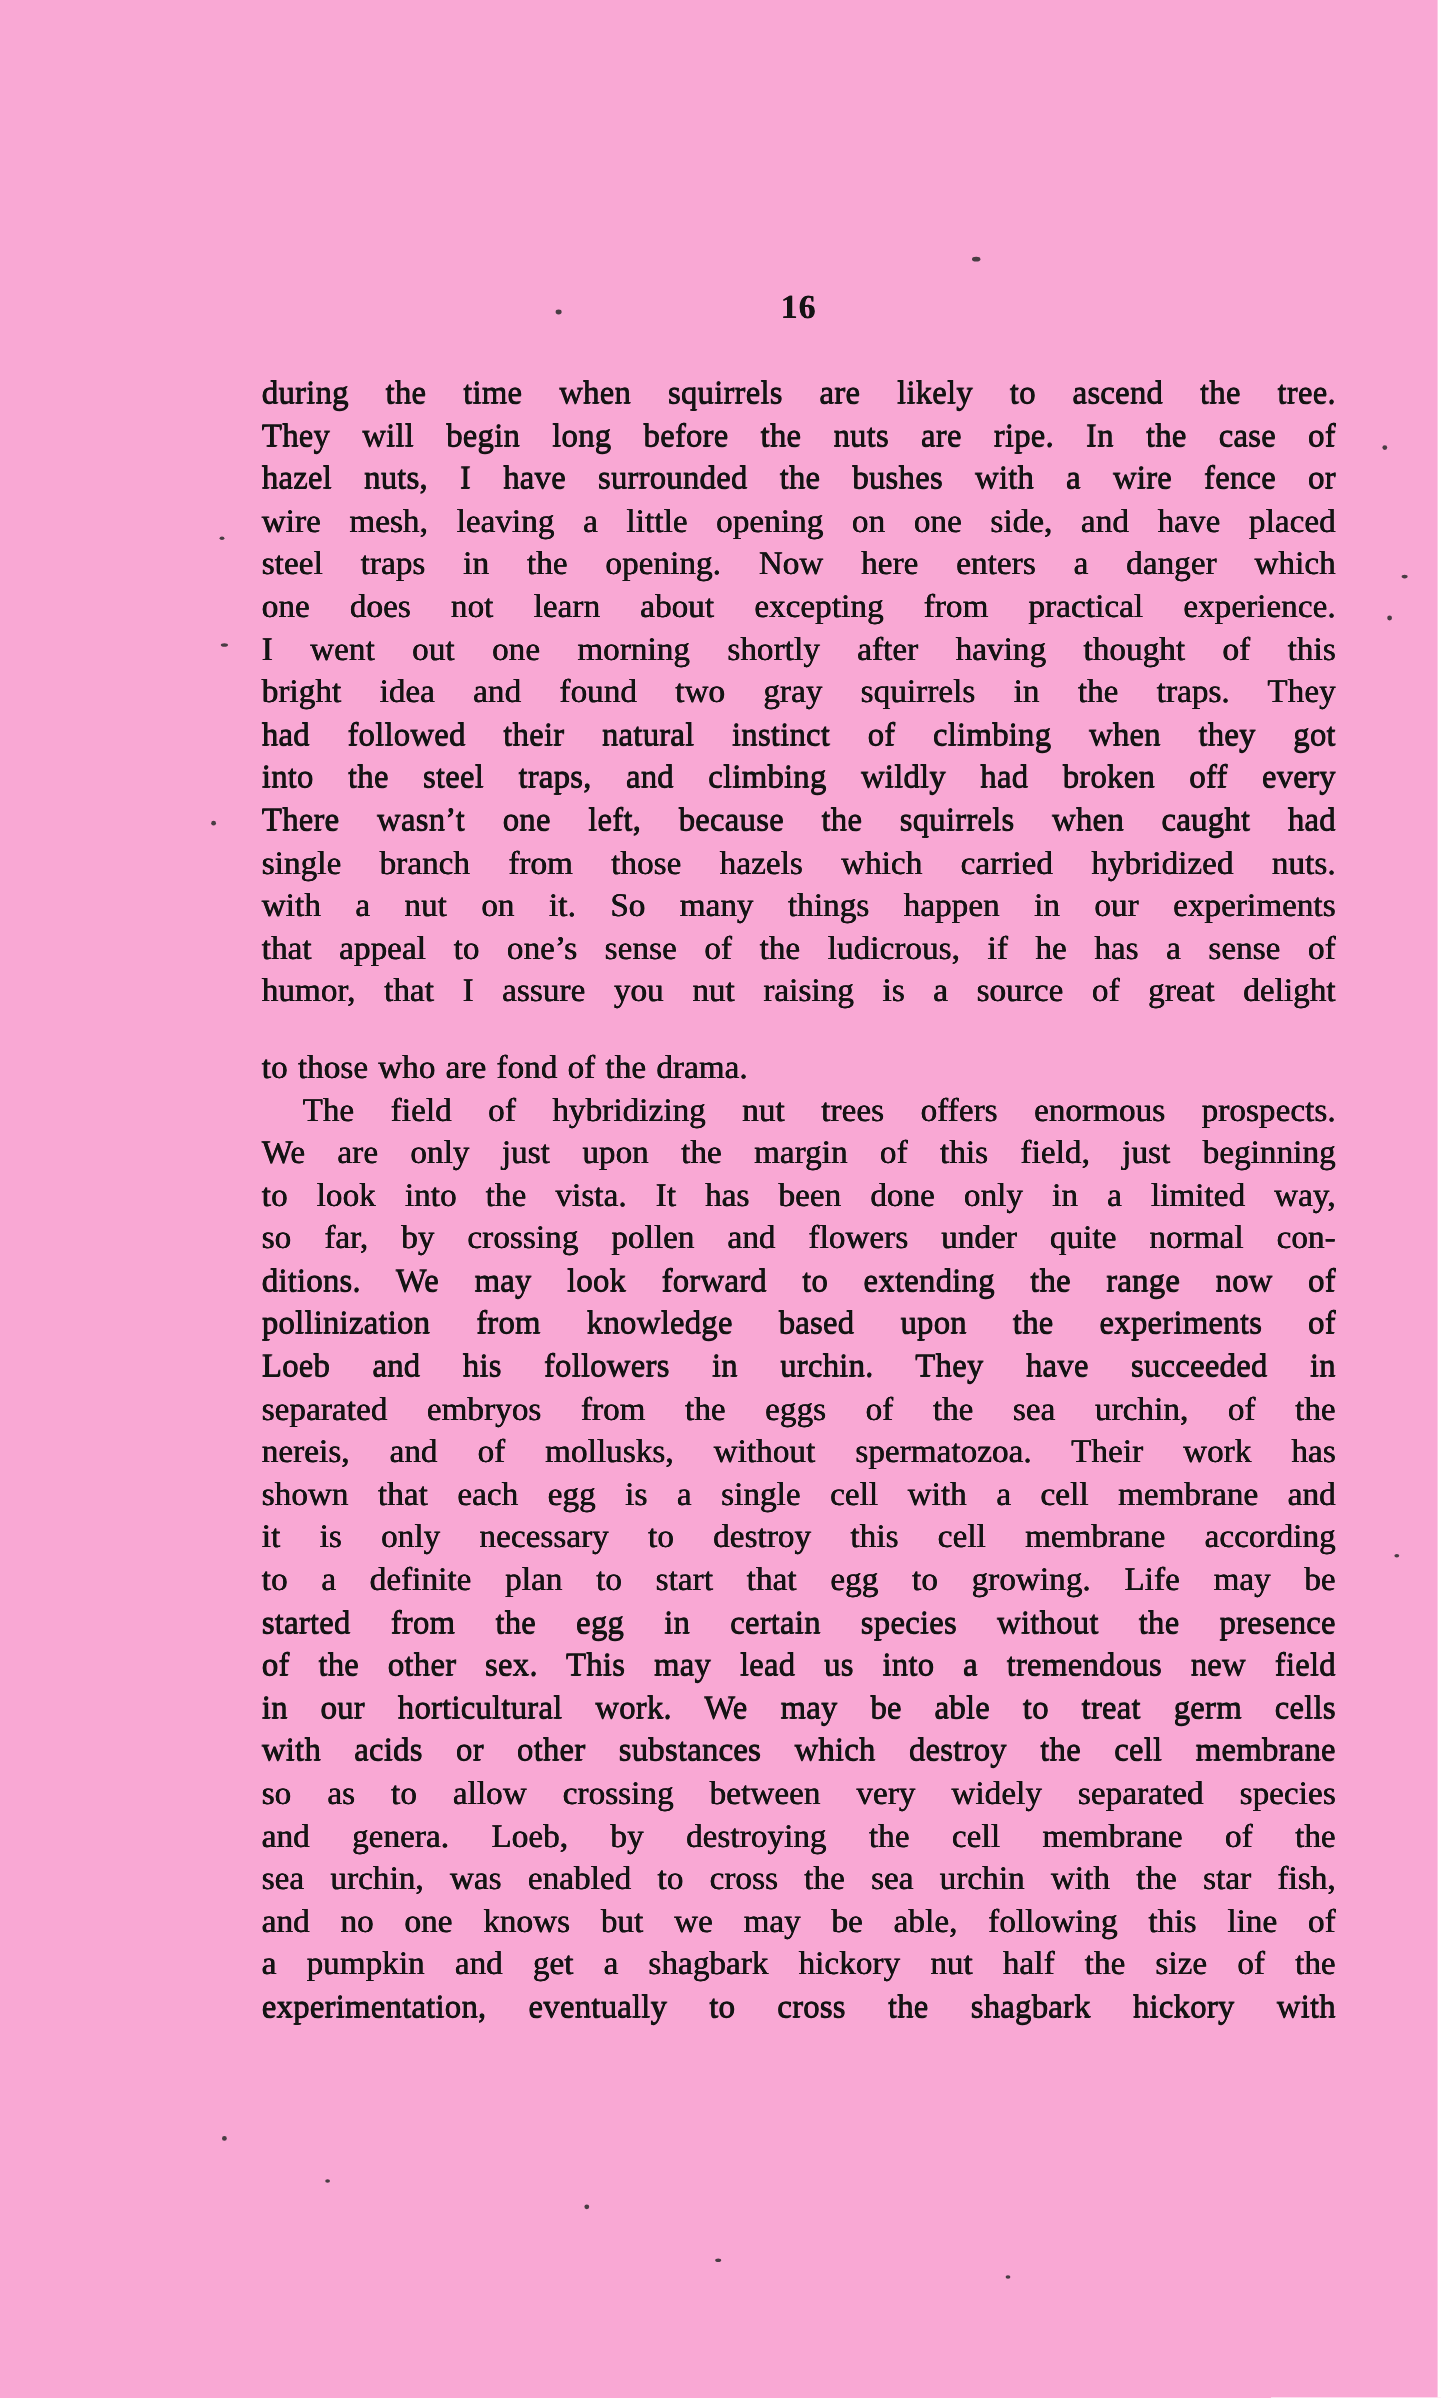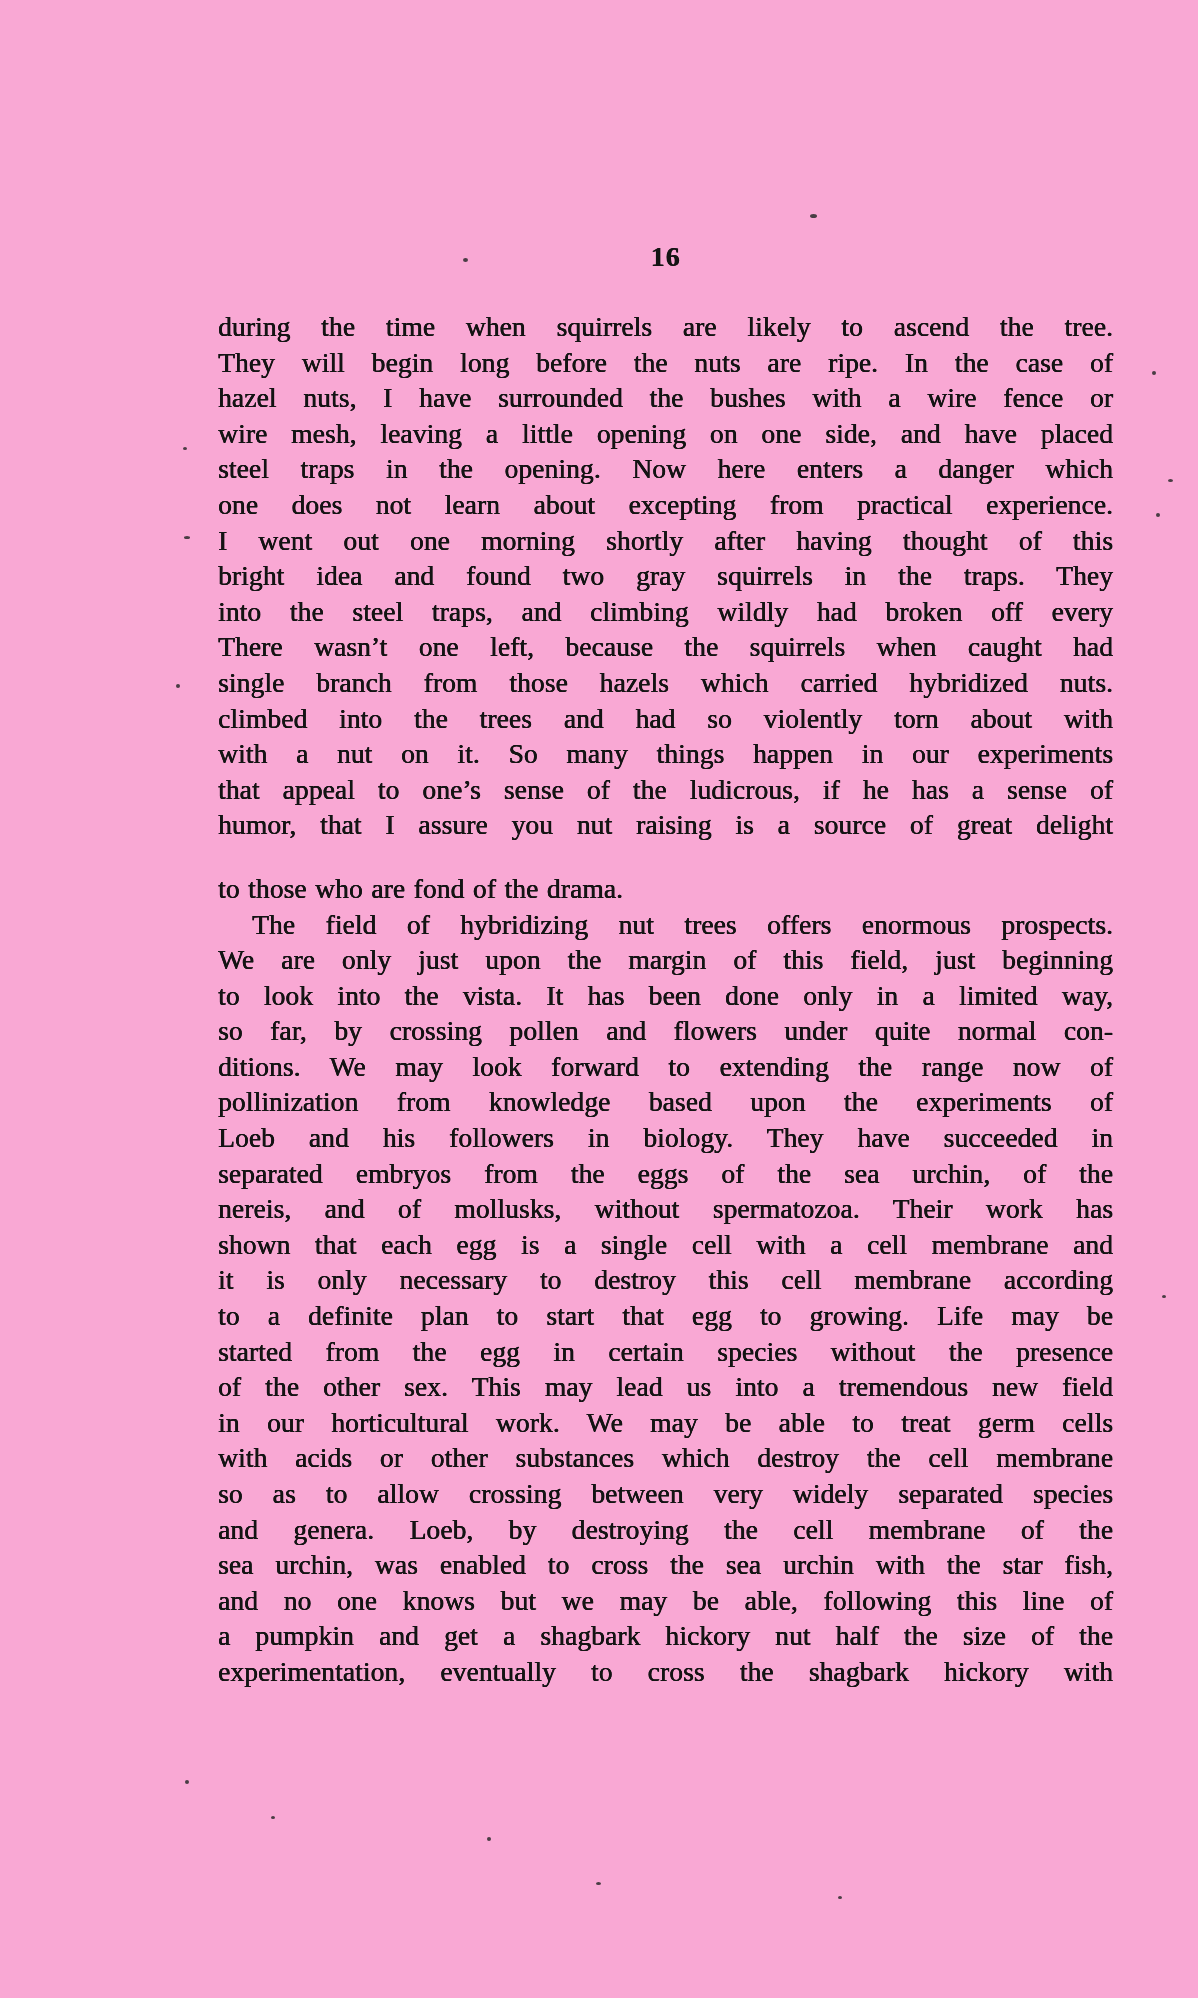--- a/index.html
+++ b/index.html
@@ -65,35 +65,35 @@
   <div class="page-number">16</div>
   <div class="text-block">
       <div class="line">during the time when squirrels are likely to ascend the tree.</div>
       <div class="line">They will begin long before the nuts are ripe.  In the case of</div>
       <div class="line">hazel nuts, I have surrounded the bushes with a wire fence or</div>
       <div class="line">wire mesh, leaving a little opening on one side, and have placed</div>
       <div class="line">steel traps in the opening.  Now here enters a danger which</div>
       <div class="line">one does not learn about excepting from practical experience.</div>
       <div class="line">I went out one morning shortly after having thought of this</div>
       <div class="line">bright idea and found two gray squirrels in the traps.  They</div>
+      <div class="line">had followed their natural instinct of climbing when they got</div>
       <div class="line">into the steel traps, and climbing wildly had broken off every</div>
       <div class="line">There wasn’t one left, because the squirrels when caught had</div>
       <div class="line">single branch from those hazels which carried hybridized nuts.</div>
-      <div class="line">climbed into the trees and had so violently torn about with</div>
       <div class="line">with a nut on it.  So many things happen in our experiments</div>
       <div class="line">that appeal to one’s sense of the ludicrous, if he has a sense of</div>
       <div class="line">humor, that I assure you nut raising is a source of great delight</div>
       <div class="line no-just">to those who are fond of the drama.</div>
       <div class="line indent">The field of hybridizing nut trees offers enormous prospects.</div>
       <div class="line">We are only just upon the margin of this field, just beginning</div>
       <div class="line">to look into the vista.  It has been done only in a limited way,</div>
       <div class="line">so far, by crossing pollen and flowers under quite normal con-</div>
       <div class="line">ditions.  We may look forward to extending the range now of</div>
       <div class="line">pollinization from knowledge based upon the experiments of</div>
-      <div class="line">Loeb and his followers in biology.  They have succeeded in</div>
+      <div class="line">Loeb and his followers in urchin.  They have succeeded in</div>
       <div class="line">separated embryos from the eggs of the sea urchin, of the</div>
       <div class="line">nereis, and of mollusks, without spermatozoa.  Their work has</div>
       <div class="line">shown that each egg is a single cell with a cell membrane and</div>
       <div class="line">it is only necessary to destroy this cell membrane according</div>
       <div class="line">to a definite plan to start that egg to growing.  Life may be</div>
       <div class="line">started from the egg in certain species without the presence</div>
       <div class="line">of the other sex.  This may lead us into a tremendous new field</div>
       <div class="line">in our horticultural work.  We may be able to treat germ cells</div>
       <div class="line">with acids or other substances which destroy the cell membrane</div>
       <div class="line">so as to allow crossing between very widely separated species</div>

